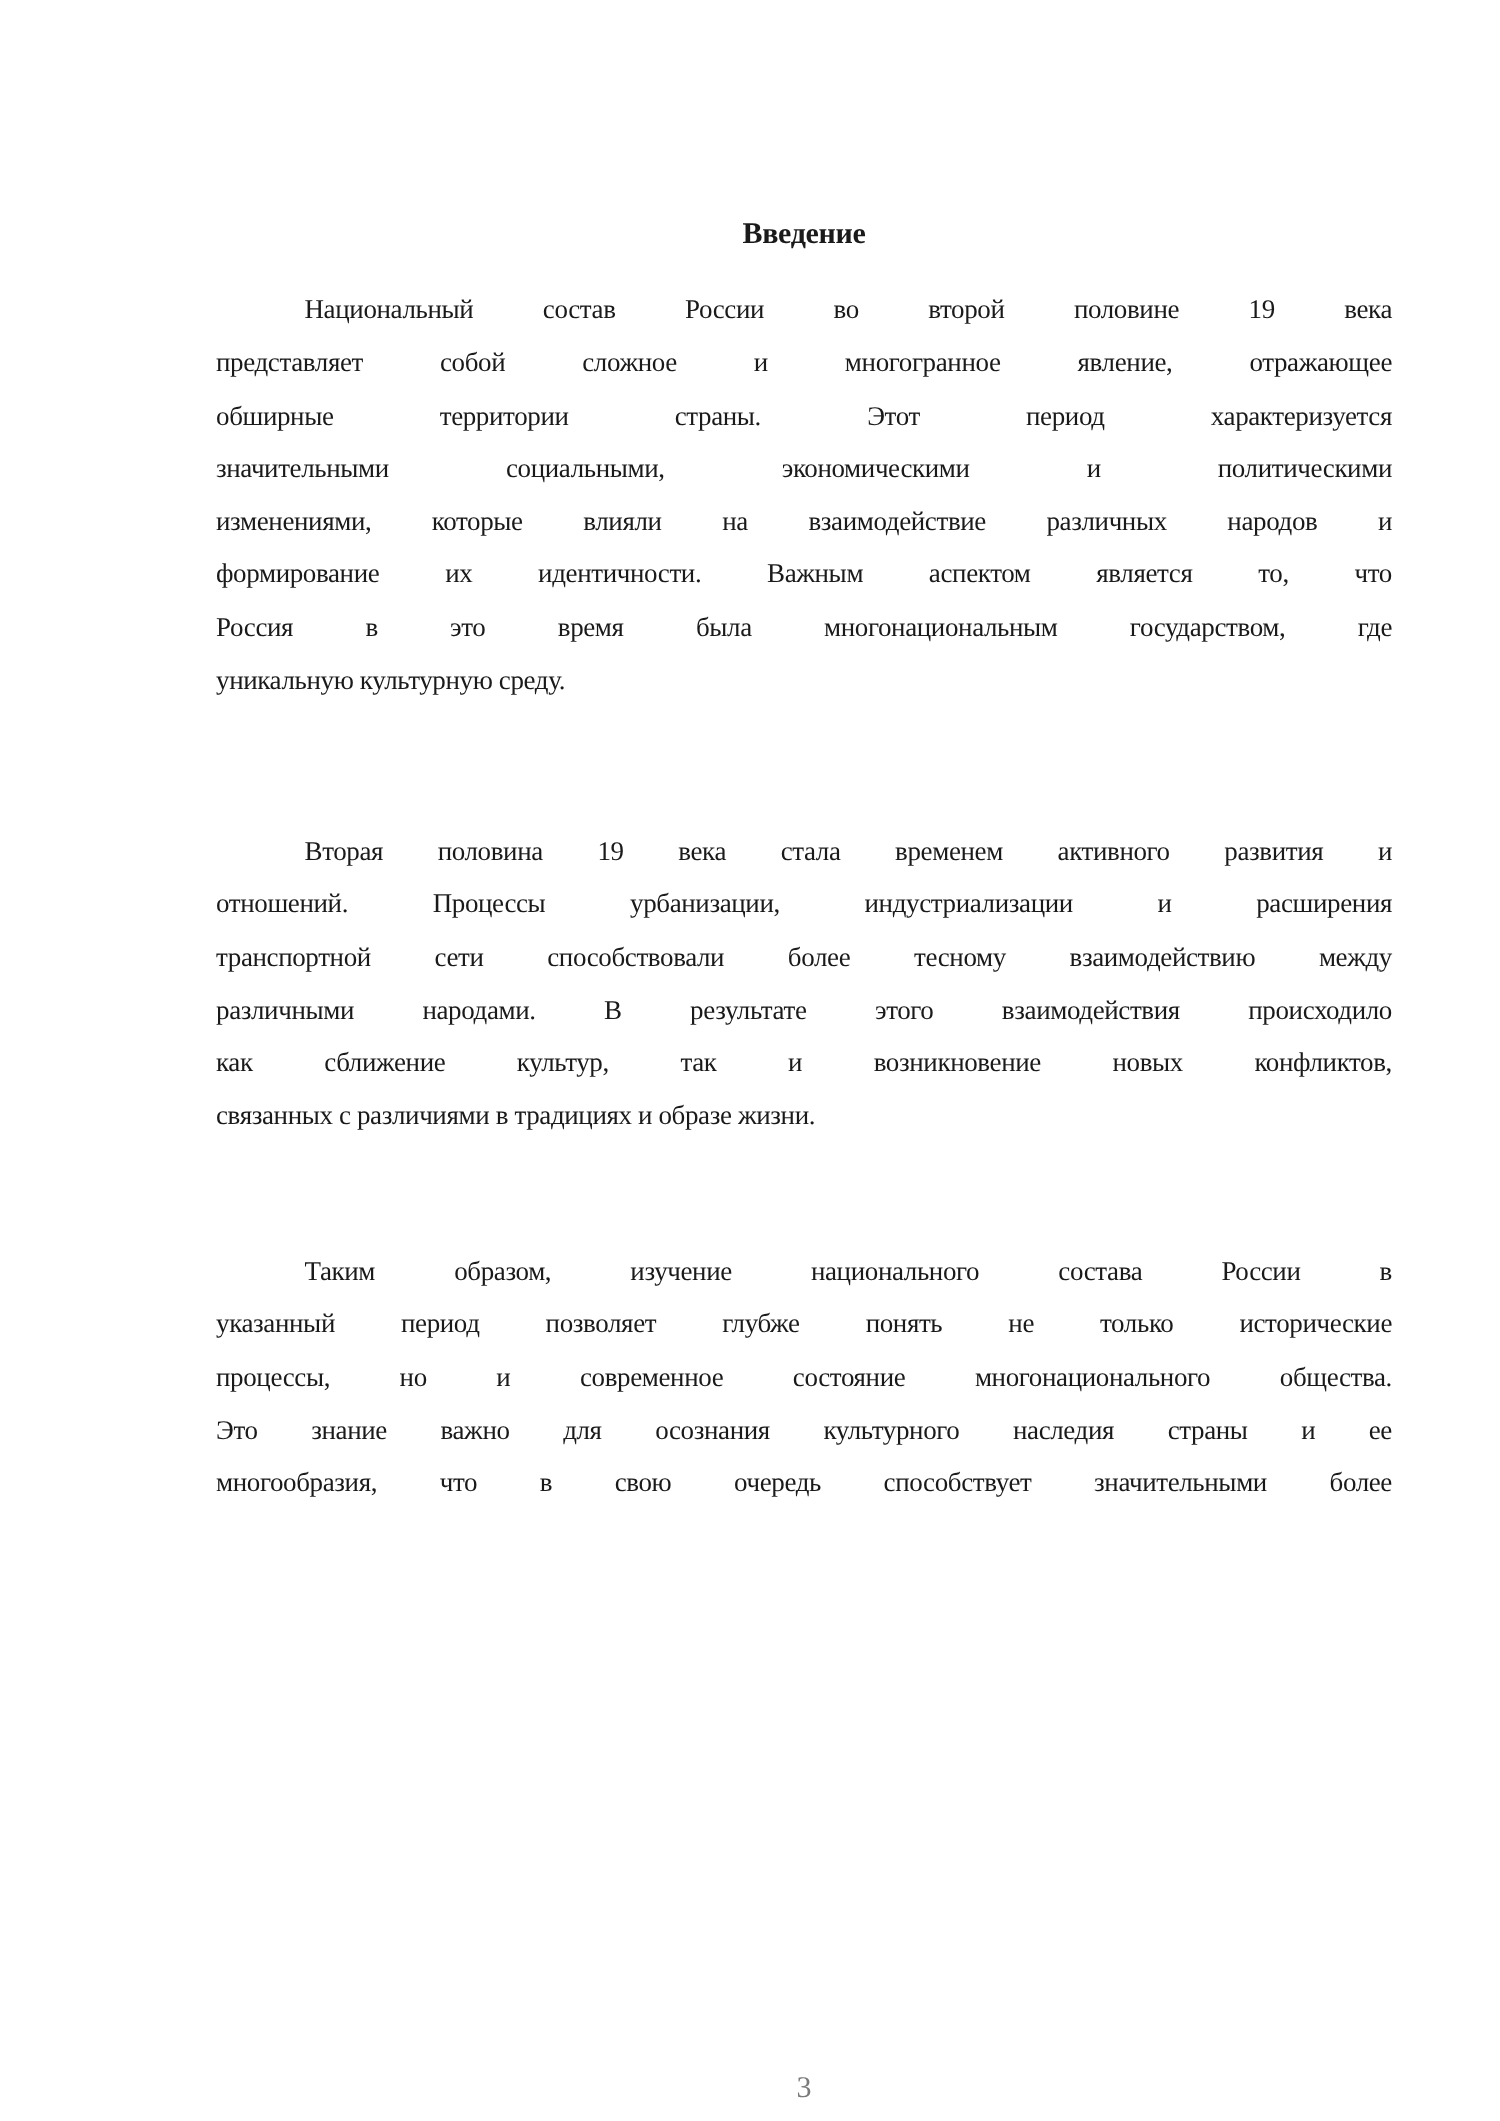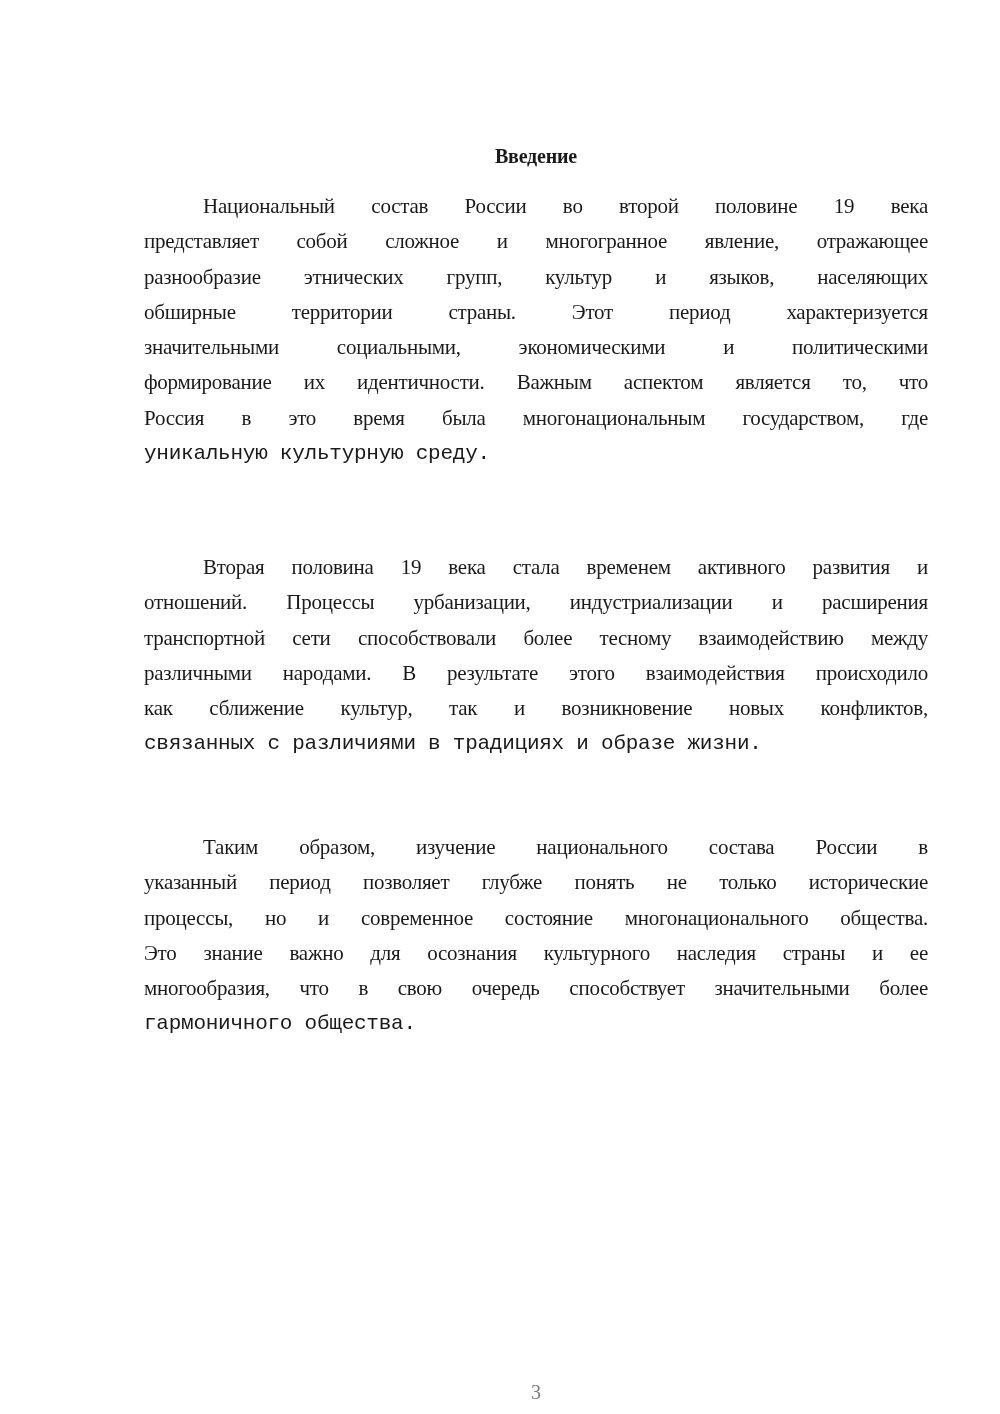--- a/index.html
+++ b/index.html
@@ -2,59 +2,58 @@
 <html><head>
   <meta charset="utf-8">
   <style>
     html, body { margin: 0; padding: 0; background: #ffffff; }
     body { width: 1000px; height: 1414px; position: relative; overflow: hidden;
            font-family: "Liberation Serif", "DejaVu Serif", serif; color: #1a1a1a; }
     .page { position: absolute; left: 0; top: 0; width: 1000px; height: 1414px; background: #fff; margin-top: 47px; }
     .title { position: absolute; top: 98px; left: 0; width: 1072px; text-align: center;
              font-weight: bold; font-size: 20px; letter-spacing: -0.2px; }
     .para { position: absolute; left: 144px; width: 784px; }
-    .line { display: block; height: 35.3px; line-height: 35.3px; font-size: 21px;
+    .line { display: block; height: 35.3px; line-height: 35.3px; font-size: 18px;
             text-align: justify; text-align-last: justify; white-space: nowrap; letter-spacing: -0.25px; }
     .line.first { padding-left: 59px; }
-    .line.last { text-align: left; text-align-last: left; font-family: Liberation Mono, monospace; }
+    .line.last { text-align: left; text-align-last: left; }
     .p1 { top: 142px; }
     .p2 { top: 503px; }
     .p3 { top: 783px; }
     .page-number { position: absolute; top: 1334px; left: 0; width: 1072px; text-align: center;
                    font-size: 20px; color: #7a7a7a; }
   </style>
 </head>
 <body>
 
 <div class="page">
   <div class="title">Введение</div>
 
   <div class="para p1">
     <span class="line first">Национальный состав России во второй половине 19 века</span>
     <span class="line">представляет собой сложное и многогранное явление, отражающее</span>
-    <span class="line">разнообразие этнических групп, культур и языков, населяющих</span>
     <span class="line">обширные территории страны. Этот период характеризуется</span>
     <span class="line">значительными социальными, экономическими и политическими</span>
+    <span class="line">изменениями, которые влияли на взаимодействие различных народов и</span>
     <span class="line">формирование их идентичности. Важным аспектом является то, что</span>
     <span class="line">Россия в это время была многонациональным государством, где</span>
     <span class="line last">уникальную культурную среду.</span>
   </div>
 
   <div class="para p2">
     <span class="line first">Вторая половина 19 века стала временем активного развития и</span>
     <span class="line">отношений. Процессы урбанизации, индустриализации и расширения</span>
     <span class="line">транспортной сети способствовали более тесному взаимодействию между</span>
     <span class="line">различными народами. В результате этого взаимодействия происходило</span>
     <span class="line">как сближение культур, так и возникновение новых конфликтов,</span>
     <span class="line last">связанных с различиями в традициях и образе жизни.</span>
   </div>
 
   <div class="para p3">
     <span class="line first">Таким образом, изучение национального состава России в</span>
     <span class="line">указанный период позволяет глубже понять не только исторические</span>
     <span class="line">процессы, но и современное состояние многонационального общества.</span>
     <span class="line">Это знание важно для осознания культурного наследия страны и ее</span>
     <span class="line">многообразия, что в свою очередь способствует значительными более</span>
-    <span class="line last">гармоничного общества.</span>
   </div>
 
   <div class="page-number">3</div>
 </div>
 
 </body></html>

